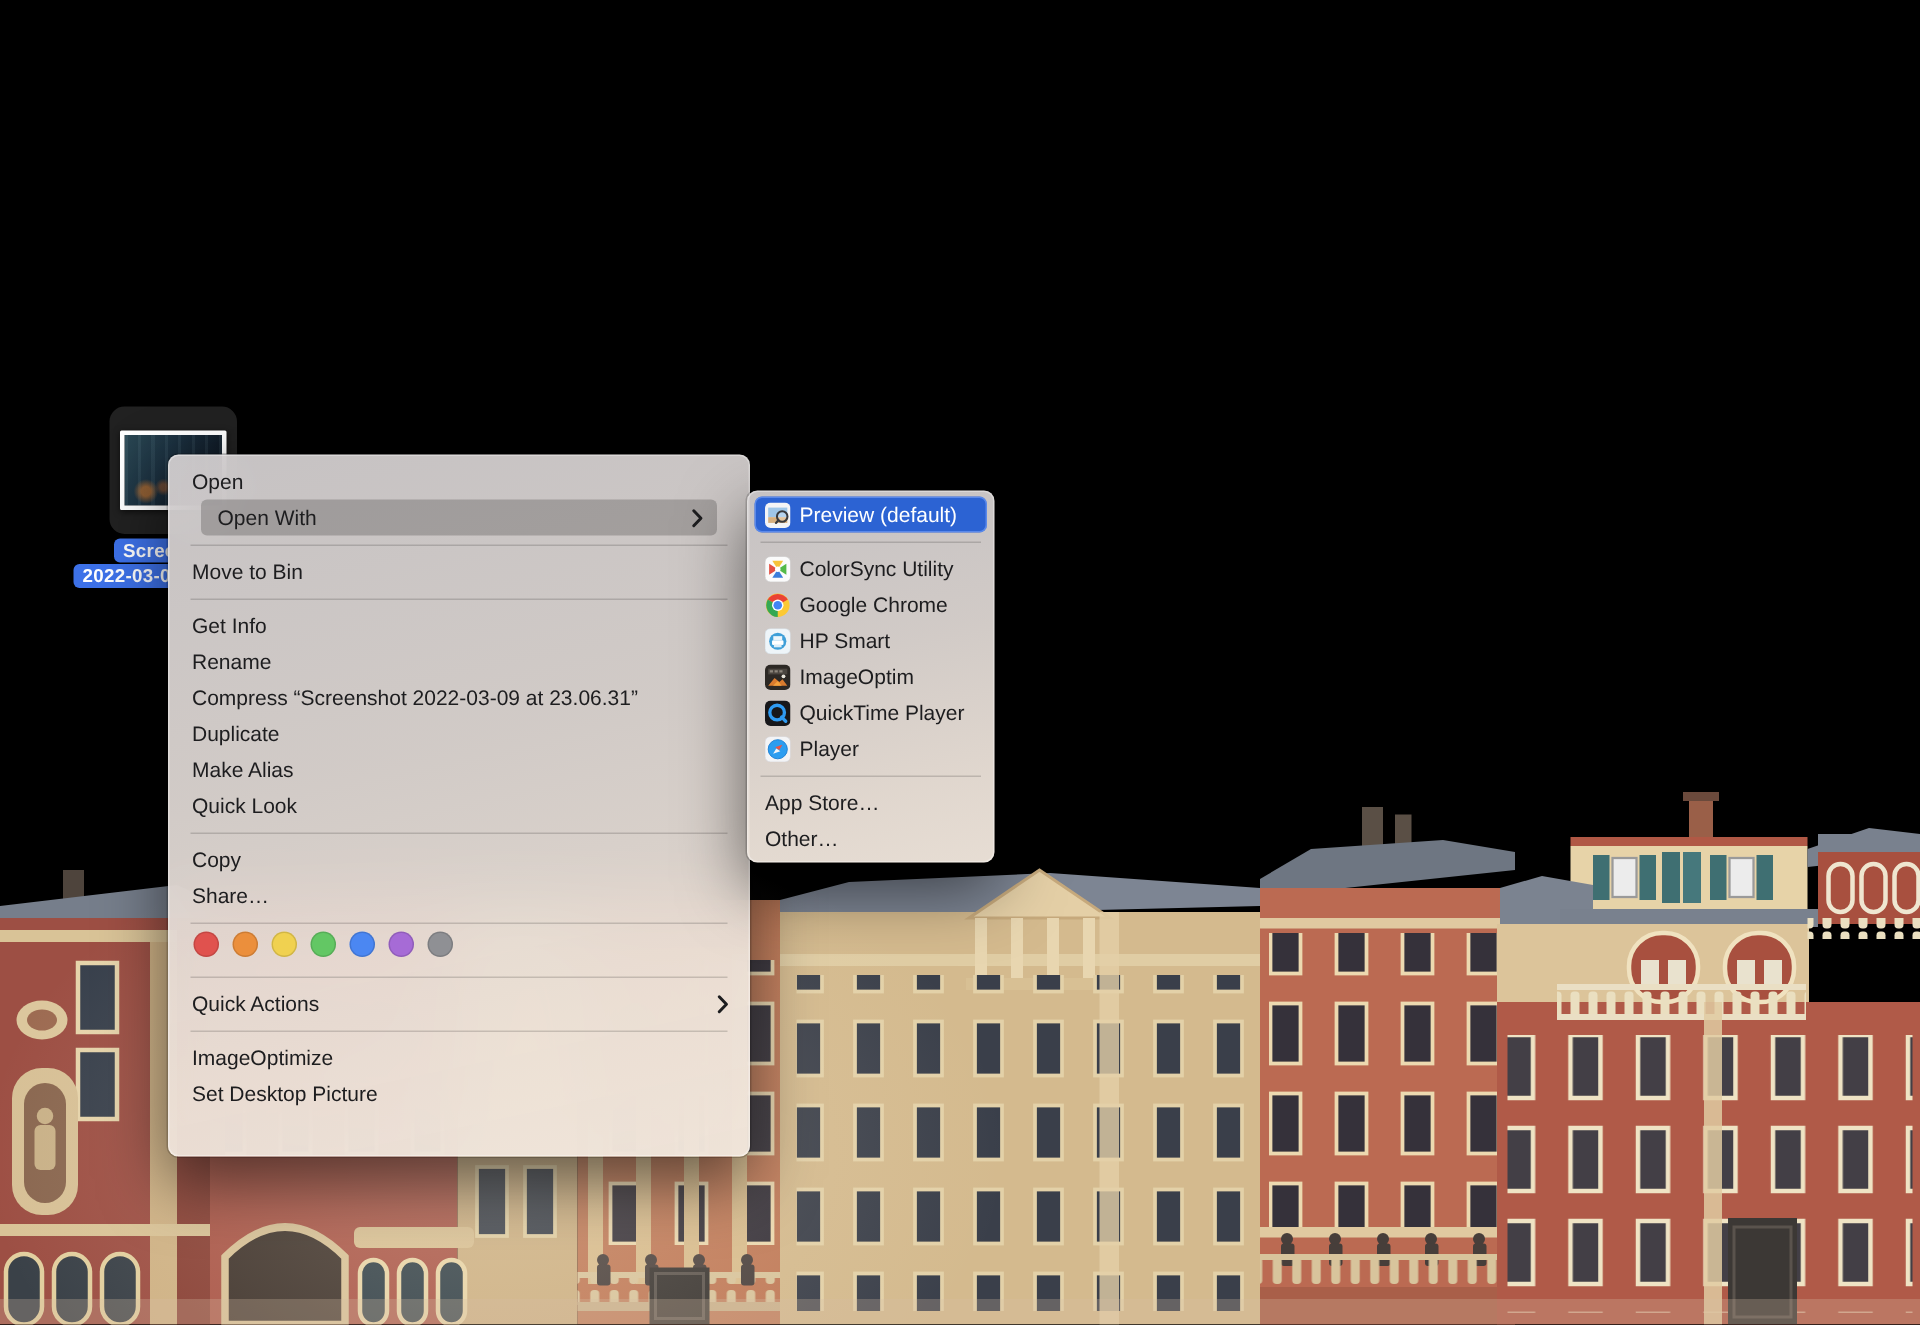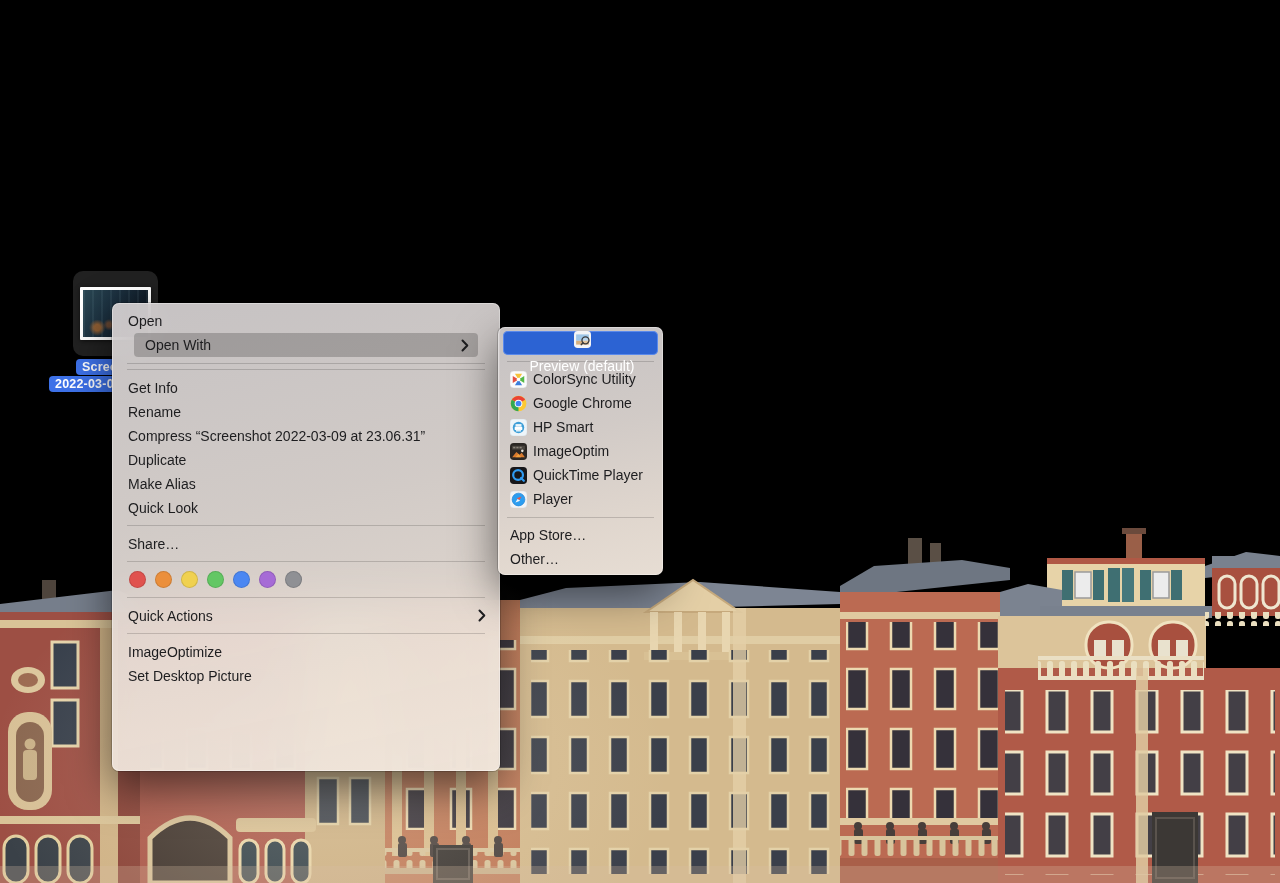--- a/index.html
+++ b/index.html
@@ -33,21 +33,21 @@
     position:absolute;box-sizing:border-box;
     background:linear-gradient(168deg,rgba(213,209,210,0.93) 0%,rgba(222,215,211,0.94) 42%,rgba(236,226,217,0.95) 78%,rgba(240,230,220,0.96) 100%);
     -webkit-backdrop-filter:blur(22px) saturate(140%);
     backdrop-filter:blur(22px) saturate(140%);
     border-radius:7px;
     box-shadow:inset 0 0 0 1px rgba(255,255,255,0.35), 0 0 0 1px rgba(0,0,0,0.18), 0 16px 44px rgba(0,0,0,0.55);
     color:#1d1d1f;font-size:14px;
   }
   .menu{left:112px;top:303px;width:388px;height:468px;padding:6px 0;z-index:5;}
   .submenu{left:498px;top:327px;width:165px;height:248px;padding:4px 0;z-index:6;}
-  .mi{height:24px;display:flex;align-items:center;padding:0 14px 0 16px;}
+  .mi{height:24px;display:flex;padding:0 14px 0 16px;}
   .mi .lbl{flex:0 0 auto;line-height:24px;}
   .mi .spacer{flex:1;}
   .mi.hl{margin:0 22px;padding:0 9px 0 11px;border-radius:4px;background:rgba(0,0,0,0.20);}
   .sep{height:1px;background:rgba(0,0,0,0.16);margin:5.5px 15px;}
   .dots{gap:9px;padding-left:17px;}
   .dot{width:17px;height:17px;border-radius:50%;box-shadow:inset 0 0 0 1px rgba(0,0,0,0.13);}
   .chev{display:flex;align-items:center;}
   
   .smi{height:24px;display:flex;align-items:center;gap:6px;padding:0 20px 0 12px;}
   .smi.sel{margin:0 5px;padding:0 4px 0 7px;border-radius:5px;color:#fff;
@@ -238,40 +238,46 @@
   <div class="mi hl">
     <span class="lbl">Open With</span>
     <span class="spacer"></span>
     <span class="chev">
       <svg width="8" height="13" viewBox="0 0 8 13">
           <path d="M1.5 1.5 L6.3 6.5 L1.5 11.5" stroke="#1d1d1f" stroke-width="2" fill="none" stroke-linecap="round" stroke-linejoin="round"></path>
         </svg>
     </span>
   </div>
   <div class="sep"></div>
+  <div class="mi">
+    <span class="lbl">Move to Bin</span>
+  </div>
   <div class="sep"></div>
   <div class="mi">
     <span class="lbl">Get Info</span>
   </div>
   <div class="mi">
     <span class="lbl">Rename</span>
   </div>
   <div class="mi">
     <span class="lbl">Compress “Screenshot 2022-03-09 at 23.06.31”</span>
   </div>
   <div class="mi">
     <span class="lbl">Duplicate</span>
   </div>
   <div class="mi">
     <span class="lbl">Make Alias</span>
   </div>
   <div class="mi">
     <span class="lbl">Quick Look</span>
   </div>
   <div class="sep"></div>
+  <div class="mi">
+    <span class="lbl">Copy</span>
+  </div>
   <div class="mi">
     <span class="lbl">Share…</span>
   </div>
   <div class="sep"></div>
   <div class="mi dots">
     <span class="dot" style="background-color: rgb(224, 82, 78);"></span>
     <span class="dot" style="background-color: rgb(235, 143, 60);"></span>
     <span class="dot" style="background-color: rgb(240, 209, 80);"></span>
     <span class="dot" style="background-color: rgb(99, 199, 100);"></span>
     <span class="dot" style="background-color: rgb(75, 135, 242);"></span>
@@ -291,21 +297,21 @@
   <div class="sep"></div>
   <div class="mi">
     <span class="lbl">ImageOptimize</span>
   </div>
   <div class="mi">
     <span class="lbl">Set Desktop Picture</span>
   </div>
 </div>
 
 <div class="submenu">
-  <div class="smi sel" style="background-color: rgb(44, 99, 211); flex-direction: column;">
+  <div class="smi sel" style="background-color: rgb(44, 99, 211);">
     <span class="appicon">
       <svg viewBox="0 0 16 16" width="17" height="17">
         <rect width="16" height="16" rx="3.5" fill="#f4f4f6"></rect>
         <rect x="2" y="3.2" width="12" height="6" fill="#9fc6e8"></rect>
         <rect x="2" y="9.2" width="12" height="3.6" fill="#d8b07e"></rect>
         <circle cx="10.8" cy="8.8" r="3.3" fill="rgba(255,255,255,0.25)" stroke="#3a3a3c" stroke-width="1.3"></circle>
         <line x1="8.4" y1="11.2" x2="6.9" y2="12.8" stroke="#3a3a3c" stroke-width="1.4" stroke-linecap="round"></line>
       </svg>
     </span>
     <span class="lbl">Preview (default)</span>

